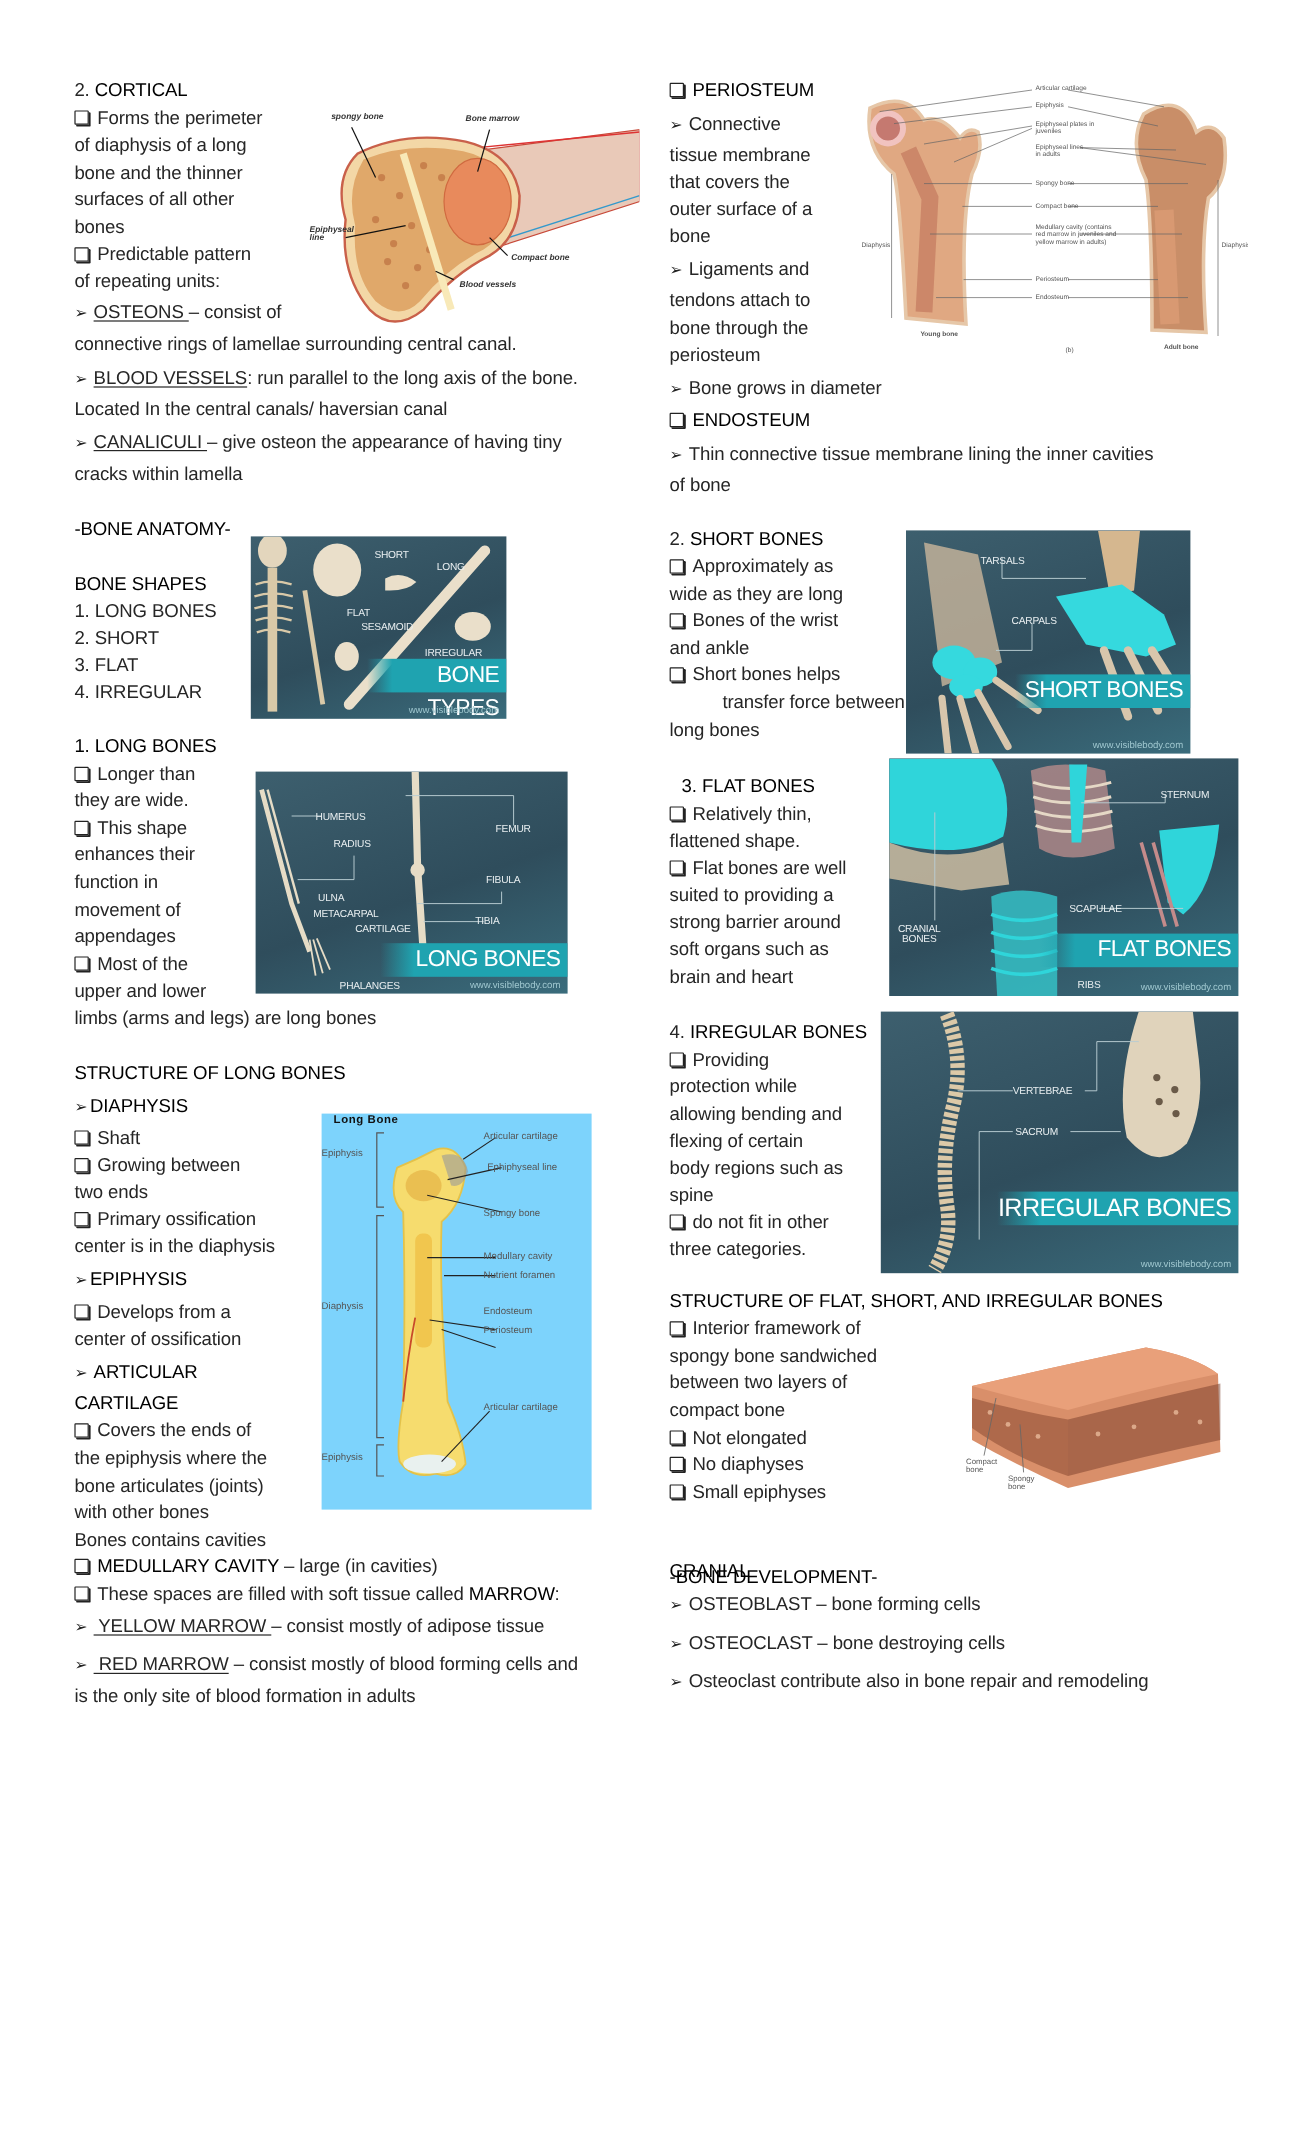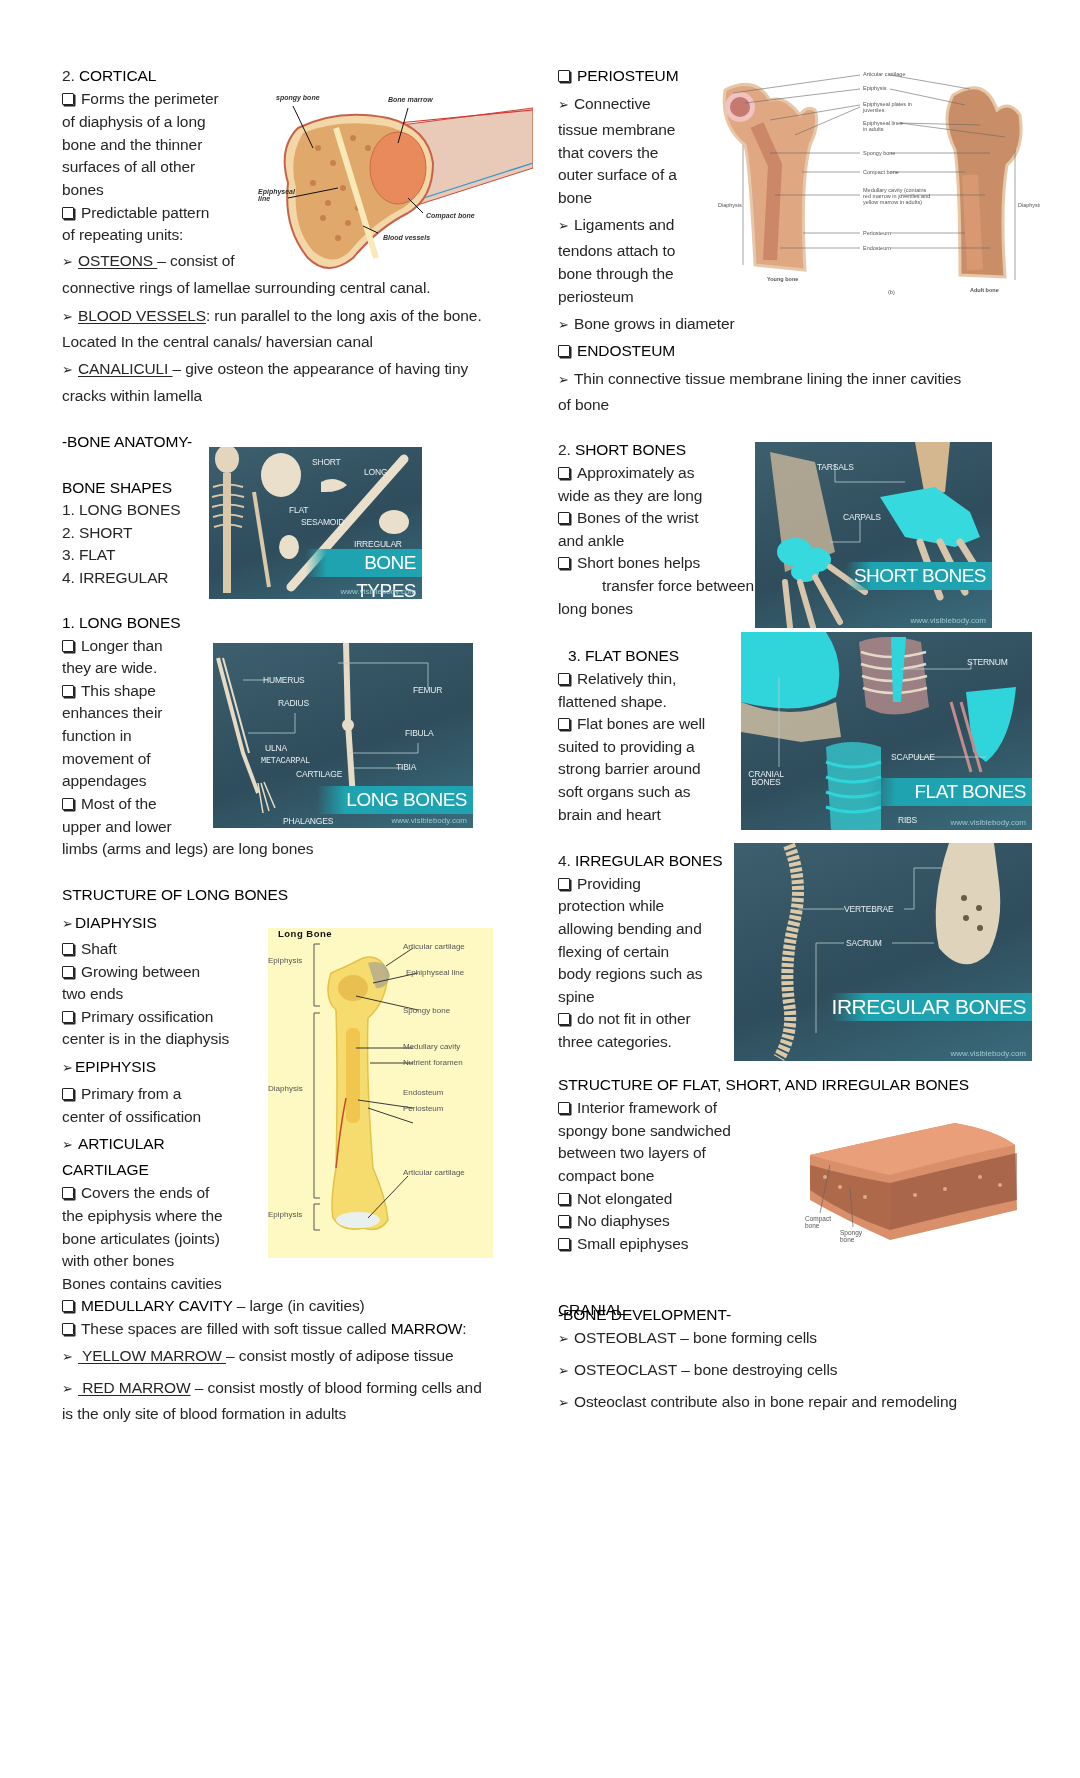--- a/index.html
+++ b/index.html
@@ -137,52 +137,52 @@
         <path d="M35 90 L82 90 L82 70"></path>
         <path d="M135 110 L205 110 L205 100"></path>
         <path d="M140 125 L190 125"></path>
     </g>
   </svg>
   <div class="banner" style="top:143px;width:150px;">LONG BONES</div>
   <div class="wm">www.visiblebody.com</div>
   <span class="lbl" style="left:50px;top:32px;">HUMERUS</span>
   <span class="lbl" style="left:65px;top:55px;">RADIUS</span>
   <span class="lbl" style="left:52px;top:100px;">ULNA</span>
-  <span class="lbl" style="left:48px;top:113px;font-family:Liberation Mono, monospace;">METACARPAL</span>
+  <span class="lbl" style="left:48px;top:113px;">METACARPAL</span>
   <span class="lbl" style="left:83px;top:126px;">CARTILAGE</span>
   <span class="lbl" style="left:70px;top:173px;">PHALANGES</span>
   <span class="lbl" style="left:200px;top:42px;">FEMUR</span>
   <span class="lbl" style="left:192px;top:85px;">FIBULA</span>
   <span class="lbl" style="left:183px;top:119px;">TIBIA</span>
 </div>
 
 <div class="ln hd" style="left:62px;top:885px;">STRUCTURE OF LONG BONES</div>
 <div class="ln hd" style="left:62px;top:913px;"><span class="arr" style="width:13px;">➢</span><span>DIAPHYSIS</span></div>
 <div class="ln" style="left:62px;top:939px;"><span class="box"></span><span>Shaft</span></div>
 <div class="ln" style="left:62px;top:962px;"><span class="box"></span><span>Growing between</span></div>
 <div class="ln" style="left:62px;top:984px;">two ends</div>
 <div class="ln" style="left:62px;top:1007px;"><span class="box"></span><span>Primary ossification</span></div>
 <div class="ln" style="left:62px;top:1029px;">center is in the diaphysis</div>
 <div class="ln hd" style="left:62px;top:1057px;"><span class="arr" style="width:13px;">➢</span><span>EPIPHYSIS</span></div>
-<div class="ln" style="left:62px;top:1084px;"><span class="box"></span><span>Primary from a</span></div>
+<div class="ln" style="left:62px;top:1084px;"><span class="box"></span><span>Develops from a</span></div>
 <div class="ln" style="left:62px;top:1107px;">center of ossification</div>
 <div class="ln hd" style="left:62px;top:1134px;"><span class="arr">➢</span><span>ARTICULAR</span></div>
 <div class="ln hd" style="left:62px;top:1160px;">CARTILAGE</div>
 <div class="ln" style="left:62px;top:1183px;"><span class="box"></span><span>Covers the ends of</span></div>
 <div class="ln" style="left:62px;top:1206px;">the epiphysis where the</div>
 <div class="ln" style="left:62px;top:1229px;">bone articulates (joints)</div>
 <div class="ln" style="left:62px;top:1251px;">with other bones</div>
 <div class="ln" style="left:62px;top:1274px;">Bones contains cavities</div>
 <div class="ln" style="left:62px;top:1296px;"><span class="box"></span><span class="b">MEDULLARY CAVITY</span><span> – large (in cavities)</span></div>
 <div class="ln" style="left:62px;top:1319px;"><span class="box"></span><span>These spaces are filled with soft tissue called </span><span class="b">MARROW</span><span>:</span></div>
 <div class="ln" style="left:62px;top:1346px;"><span class="u"><span class="arr">➢</span><span> YELLOW MARROW </span></span><span>– consist mostly of adipose tissue</span></div>
 <div class="ln" style="left:62px;top:1378px;"><span class="u"><span class="arr">➢</span><span> RED MARROW</span></span><span> – consist mostly of blood forming cells and</span></div>
 <div class="ln" style="left:62px;top:1404px;">is the only site of blood formation in adults</div>
 
-<div class="img" style="left:268px;top:928px;width:225px;height:330px;background:#fef9c3;">
+<div class="img" style="left:268px;top:928px;width:225px;height:330px;background:#7dd3fc;">
   <svg width="225" height="330" viewBox="0 0 225 330" style="position:absolute;left:0;top:0;">
     <path d="M63 45 Q55 70 68 82 Q70 150 68 240 Q62 275 65 290 Q75 305 95 300 Q112 305 120 292 Q118 270 105 240 Q98 150 100 90 Q118 75 120 45 Q112 25 95 30 Q80 38 63 45 Z" fill="#f6dc6e" stroke="#e3c24a" stroke-width="1.5"></path>
     <path d="M100 35 Q118 30 122 48 Q118 62 108 60 Z" fill="#9a9a9a" opacity="0.6"></path>
     <ellipse cx="85" cy="60" rx="15" ry="13" fill="#e7b84a" opacity="0.8"></ellipse>
     <rect x="78" y="100" width="14" height="95" rx="6" fill="#f1c64e"></rect>
     <path d="M78 170 Q72 200 68 240" stroke="#c94a2a" stroke-width="1.5" fill="none"></path>
     <ellipse cx="90" cy="292" rx="22" ry="8" fill="#e9f1ef"></ellipse>
     <g stroke="#555" stroke-width="1" fill="none">
       <path d="M52 16 L46 16 L46 78 L52 78"></path>
       <path d="M52 85 L46 85 L46 270 L52 270"></path>

